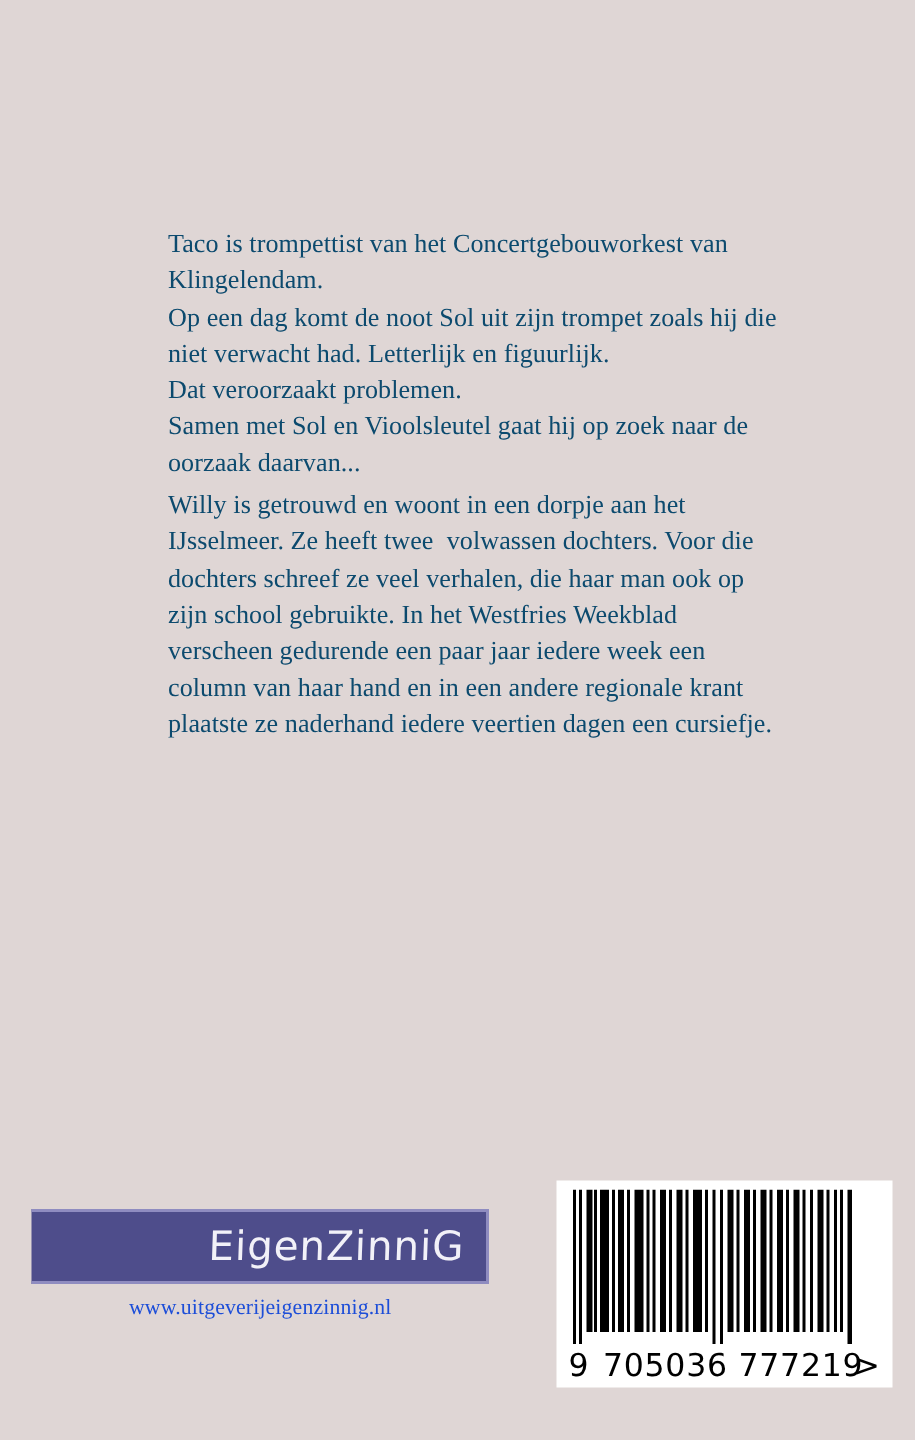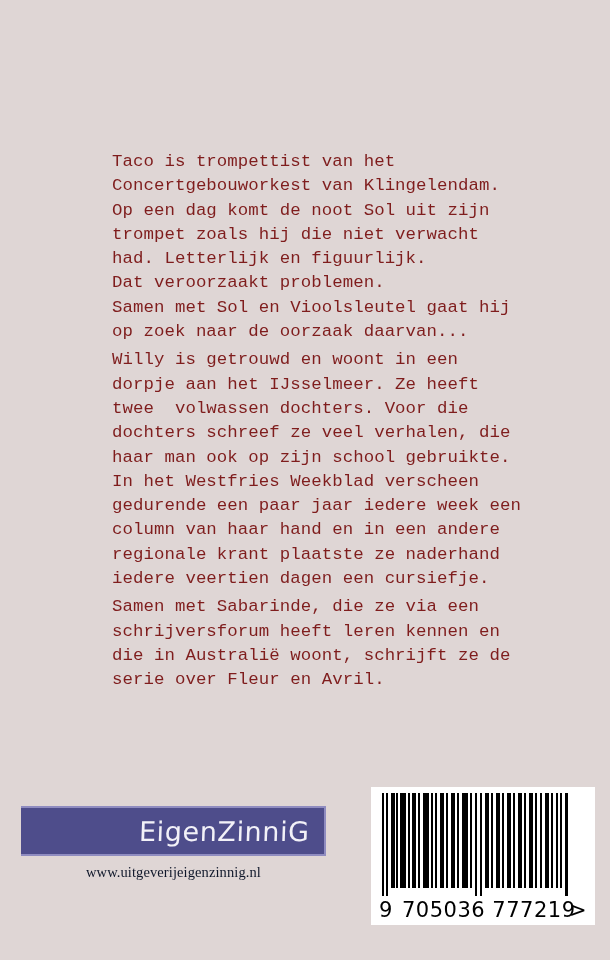--- a/index.html
+++ b/index.html
@@ -21,24 +21,24 @@
     height: 960px;
     background: #dfd6d5;
   }
 
   
   .blurb {
     position: absolute;
     left: 112px;
     top: 150px;
     width: 410px;
-    color: #7f1d1d;
+    color: #0c4a6e;
     font-size: 17.4px;
     line-height: 24.3px;
-    font-family: Liberation Mono, monospace;
+    font-family: Liberation Serif, serif;
     letter-spacing: 0.05px;
   }
   .para {
     margin: 0 0 0 0;
     white-space: pre-wrap;
   }
   .para + .para {
     margin-top: 4px;
   }
 
@@ -70,21 +70,21 @@
     line-height: 1;
     white-space: nowrap;
   }
 
   .publisher-url {
     position: absolute;
     left: 21px;
     top: 864px;
     width: 305px;
     text-align: center;
-    color: #0f172a;
+    color: #1d4ed8;
     font-family: "Liberation Serif", serif;
     font-size: 14.5px;
     letter-spacing: 0.1px;
     white-space: nowrap;
   }
 
   
   .barcode-panel {
     position: absolute;
     left: 371px;
@@ -133,21 +133,20 @@
 <body>
 
 <div class="cover">
 
   <div class="blurb">
     <p class="para">Taco is trompettist van het Concertgebouworkest van Klingelendam.
 Op een dag komt de noot Sol uit zijn trompet zoals hij die niet verwacht had. Letterlijk en figuurlijk.
 Dat veroorzaakt problemen.
 Samen met Sol en Vioolsleutel gaat hij op zoek naar de oorzaak daarvan...</p>
     <p class="para">Willy is getrouwd en woont in een dorpje aan het IJsselmeer. Ze heeft twee  volwassen dochters. Voor die dochters schreef ze veel verhalen, die haar man ook op zijn school gebruikte. In het Westfries Weekblad verscheen gedurende een paar jaar iedere week een column van haar hand en in een andere regionale krant plaatste ze naderhand iedere veertien dagen een cursiefje.</p>
-    <p class="para">Samen met Sabarinde, die ze via een schrijversforum heeft leren kennen en die in Australië woont, schrijft ze de serie over Fleur en Avril.</p>
   </div>
 
   <div class="logo-banner">
     <span class="logo-text">EigenZinniG</span>
   </div>
 
   <div class="publisher-url">www.uitgeverijeigenzinnig.nl</div>
 
   <div class="barcode-panel">
     <svg class="barcode-bars" viewBox="0 0 186 103" preserveAspectRatio="none" aria-hidden="true">

